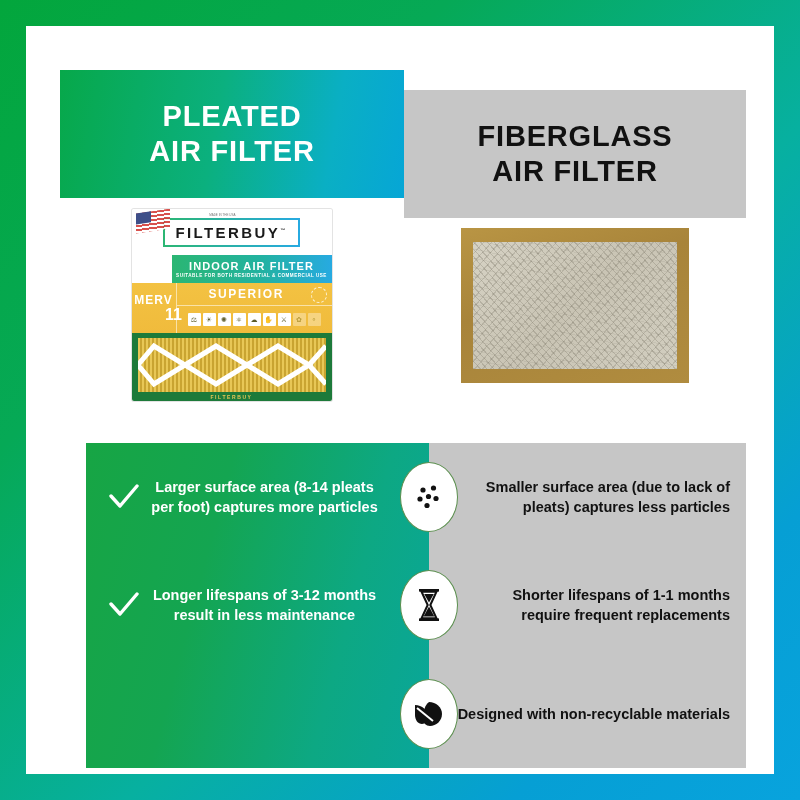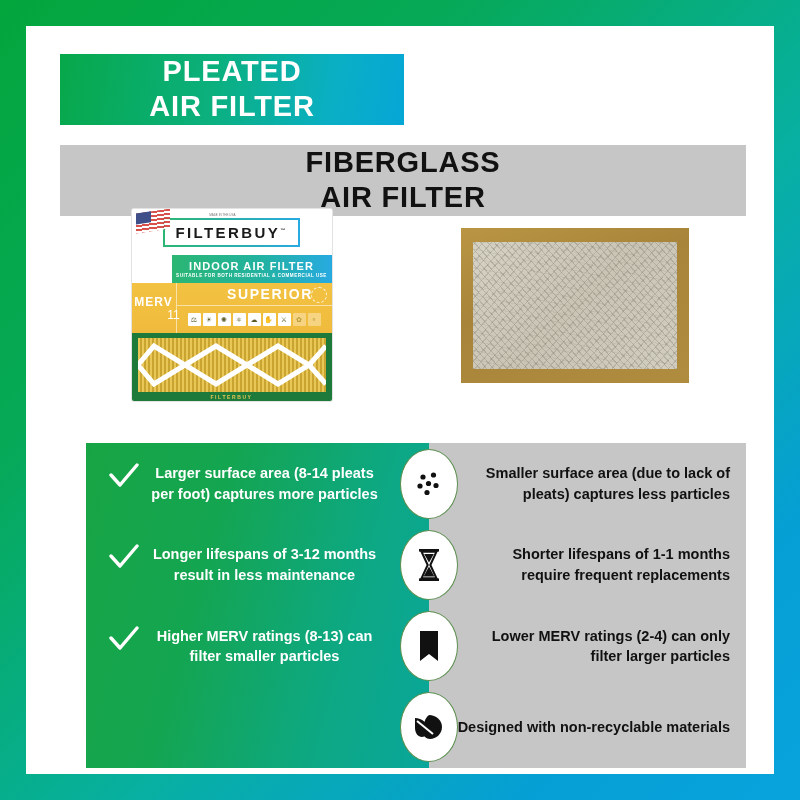--- a/index.html
+++ b/index.html
@@ -25,25 +25,24 @@
     top: 26px;
     width: 748px;
     height: 748px;
     background: #ffffff;
   }
 
   
   .header {
     position: absolute;
     left: 34px;
-    top: 28px;
+    top: 44px;
     width: 686px;
     height: 128px;
     display: flex;
-    flex-direction: column;
   }
   .header-left {
     width: 344px;
     height: 100%;
     background: linear-gradient(100deg, #07a84a 0%, #0bb07e 45%, #0aafc4 78%, #06a6d6 100%);
     display: flex;
     flex-direction: column;
     align-items: center;
     justify-content: center;
   }
@@ -169,31 +168,30 @@
   .pb-merv {
     width: 44px;
     border-right: 1px solid rgba(255,255,255,.55);
     display: flex;
     flex-direction: column;
     align-items: center;
     justify-content: center;
     color: #ffffff;
   }
   .pb-merv-label { font-size: 12px; font-weight: 700; letter-spacing: 1px; }
-  .pb-merv-value { font-size: 12px; font-weight: 400; line-height: 1; margin-left: 40px; }
+  .pb-merv-value { font-size: 16px; font-weight: 700; line-height: 1; margin-left: 40px; }
   .pb-goldright { flex: 1; display: flex; flex-direction: column; }
   .pb-tier {
     height: 22px;
     border-bottom: 1px solid rgba(255,255,255,.55);
     display: flex;
     align-items: center;
-    justify-content: center;
     position: relative;
     color: #ffffff;
-    font-size: 14px;
+    font-size: 12px;
     font-weight: 700;
     letter-spacing: 1.6px;
     padding-left: 32px;
   }
   .pb-seal {
     position: absolute;
     right: 5px;
     top: 4px;
     width: 14px; height: 14px;
     border-radius: 50%;
@@ -292,21 +290,21 @@
   }
   .row {
     flex: 1;
     display: flex;
     align-items: center;
     position: relative;
   }
   .row-left {
     width: 343px;
     display: flex;
-    align-items: flex-start;
+    align-items: center;
     box-sizing: border-box;
     padding-left: 16px;
     padding-right: 46px;
   }
   .check {
     width: 44px;
     flex: 0 0 44px;
     display: flex;
     align-items: center;
     justify-content: center;
@@ -471,36 +469,20 @@
               <rect x="3" y="1" width="20" height="2.6" fill="#111"></rect>
               <rect x="3" y="30.4" width="20" height="2.6" fill="#111"></rect>
               <path d="M5.5,3.6 L20.5,3.6 L14.3,17 L20.5,30.4 L5.5,30.4 L11.7,17 Z" fill="none" stroke="#111" stroke-width="2.1"></path>
               <path d="M7.6,28.6 L18.4,28.6 L13,18.6 Z" fill="#111"></path>
               <path d="M8.2,6.0 L17.8,6.0 L13,14.4 Z" fill="#111"></path>
             </svg>
           </div>
           <div class="row-right">Shorter lifespans of 1-1 months require frequent replacements</div>
         </div>
 
-        <div class="row">
-          <div class="row-left">
-            <span class="check">
-              <svg width="30" height="26" viewBox="0 0 30 26">
-                  <path d="M2,12 L11,22 L28,2" fill="none" stroke="#ffffff" stroke-width="3.4" stroke-linecap="round" stroke-linejoin="round"></path>
-                </svg>
-            </span>
-            <span class="row-left-text">Higher MERV ratings (8-13) can filter smaller particles</span>
-          </div>
-          <div class="mid-icon">
-            <svg width="24" height="32" viewBox="0 0 24 32">
-              <path d="M3,1 L21,1 L21,31 L12,24 L3,31 Z" fill="#111"></path>
-            </svg>
-          </div>
-          <div class="row-right">Lower MERV ratings (2-4) can only filter larger particles</div>
-        </div>
 
         <div class="row">
           <div class="mid-icon">
             <svg width="32" height="30" viewBox="0 0 32 30">
               <path d="M16,3 C23,3 29,8 29,15 C29,22 23,27 17,27 C13,27 10,24 10,20 C10,12 12,6 16,3 Z" fill="#111"></path>
               <path d="M2,6 C9,6 15,11 15,18 C15,22 12,25 9,25 C5,25 2,21 2,16 Z" fill="#111"></path>
               <path d="M4,9 L20,22" stroke="#ffffff" stroke-width="2" fill="none"></path>
             </svg>
           </div>
           <div class="row-right">Designed with non-recyclable materials</div>

